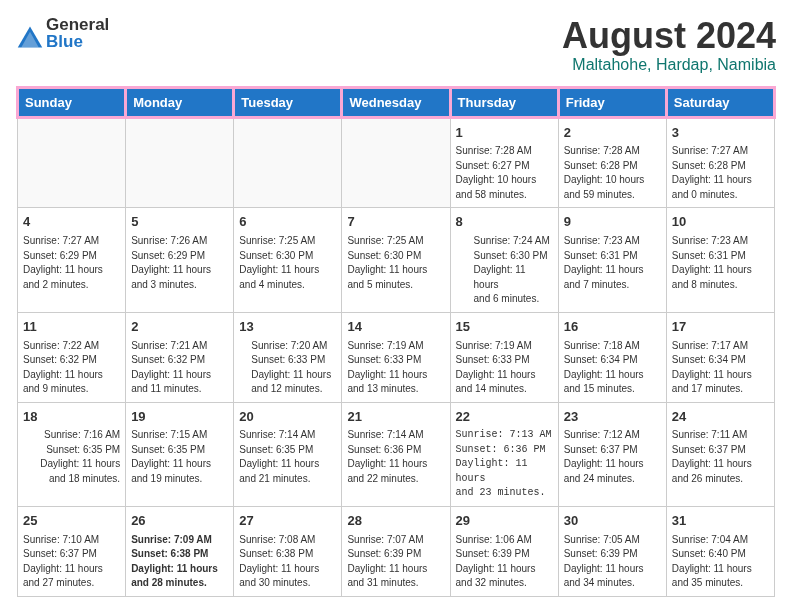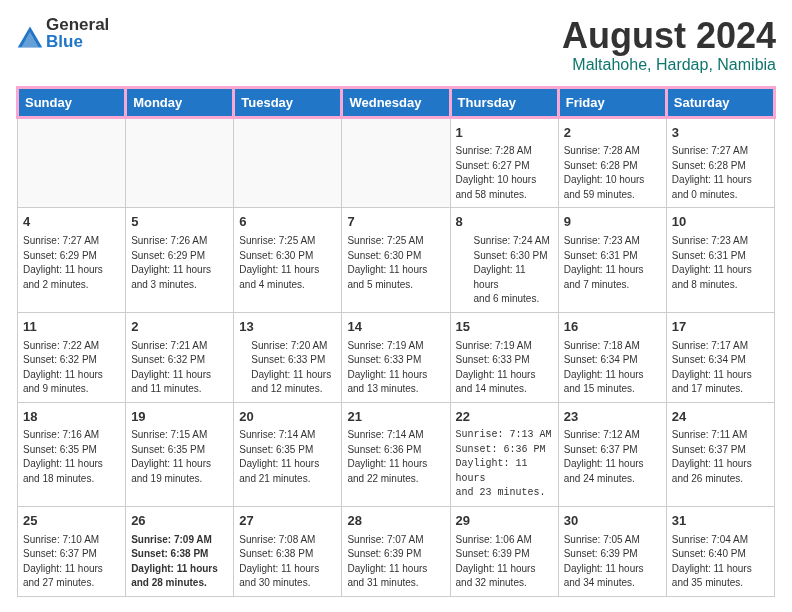--- a/index.html
+++ b/index.html
@@ -258,21 +258,21 @@
           <div class="day-number">17</div>
           <div class="day-info" style="white-space: pre-line;">Sunrise: 7:17 AM
 Sunset: 6:34 PM
 Daylight: 11 hours
 and 17 minutes.</div>
         </td>
       </tr>
       <tr>
         <td>
           <div class="day-number">18</div>
-          <div class="day-info" style="white-space: pre-line;">Sunrise: 7:16 AM
+          <div class="day-info" style="white-space: pre-line; text-align: right;">Sunrise: 7:16 AM
 Sunset: 6:35 PM
 Daylight: 11 hours
 and 18 minutes.</div>
         </td>
         <td>
           <div class="day-number">19</div>
           <div class="day-info" style="white-space: pre-line;">Sunrise: 7:15 AM
 Sunset: 6:35 PM
 Daylight: 11 hours
 and 19 minutes.</div>

